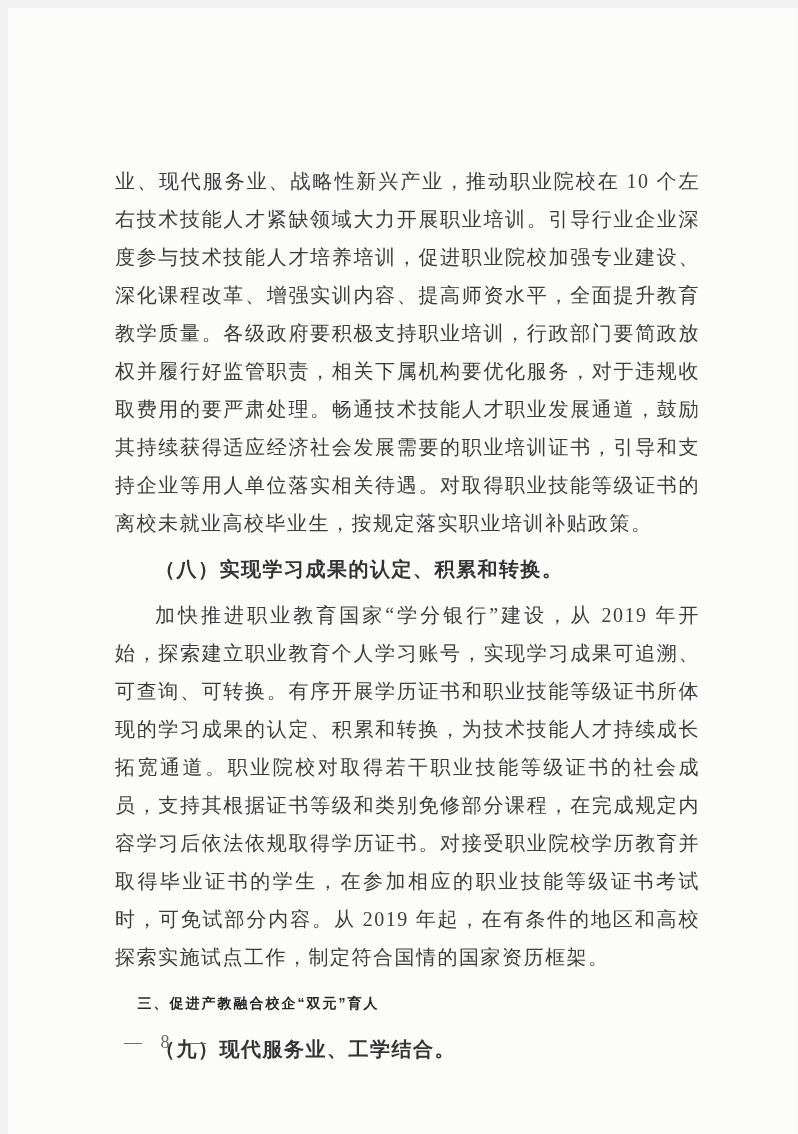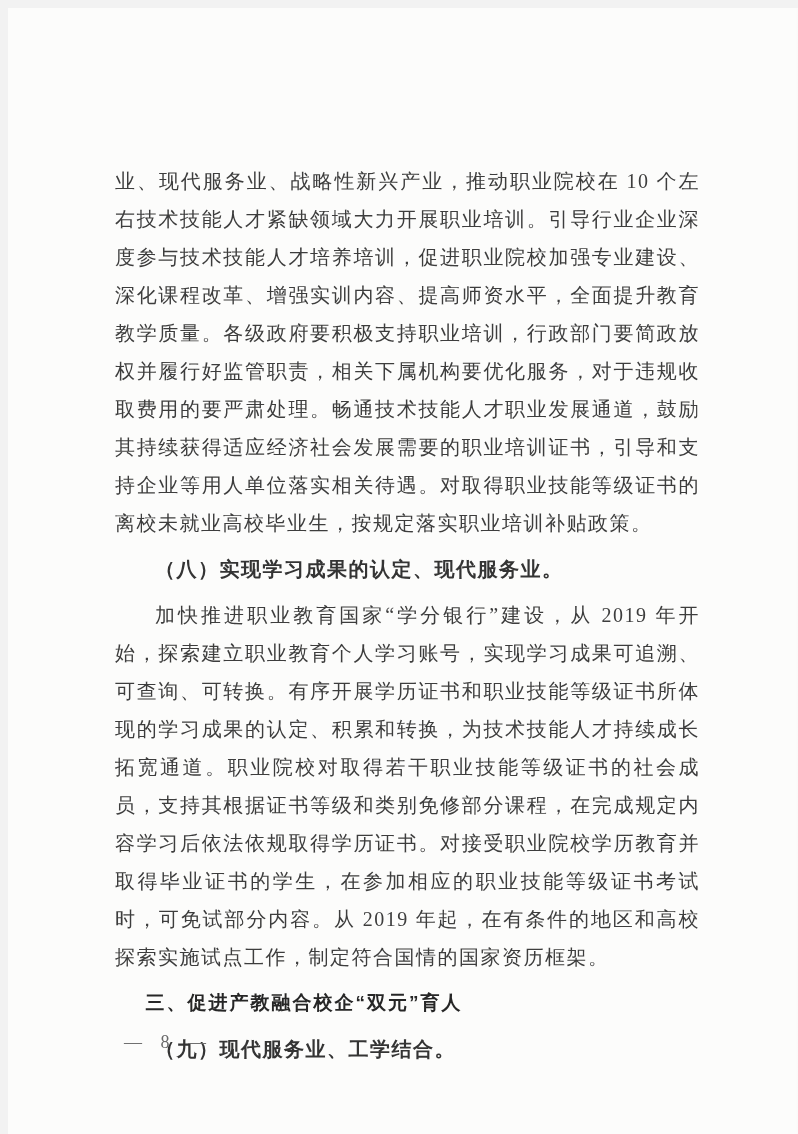--- a/index.html
+++ b/index.html
@@ -56,21 +56,21 @@
     text-indent: 2em;
     font-weight: bold;
     color: #343434;
   }
 
   
   .chapter-heading {
     text-indent: 1.6em;
     font-family: "Liberation Sans", "DejaVu Sans", sans-serif;
     font-weight: bold;
-    font-size: 19px;
+    font-size: 14px;
     letter-spacing: 2px;
     color: #262626;
   }
 
   .page-number {
     position: absolute;
     left: 112px;
     top: 1018px;
     color: #6a6a6a;
     font-size: 18px;
@@ -81,21 +81,21 @@
 </style>
 </head>
 <body>
 
 <div class="page">
 
   <div class="text-block">
 
     <p class="para continuation">业、现代服务业、战略性新兴产业，推动职业院校在 10 个左右技术技能人才紧缺领域大力开展职业培训。引导行业企业深度参与技术技能人才培养培训，促进职业院校加强专业建设、深化课程改革、增强实训内容、提高师资水平，全面提升教育教学质量。各级政府要积极支持职业培训，行政部门要简政放权并履行好监管职责，相关下属机构要优化服务，对于违规收取费用的要严肃处理。畅通技术技能人才职业发展通道，鼓励其持续获得适应经济社会发展需要的职业培训证书，引导和支持企业等用人单位落实相关待遇。对取得职业技能等级证书的离校未就业高校毕业生，按规定落实职业培训补贴政策。</p>
 
-    <p class="item-heading">（八）实现学习成果的认定、现代服务业。</p>
+    <p class="item-heading">（八）实现学习成果的认定、积累和转换。</p>
 
     <p class="para">加快推进职业教育国家“学分银行”建设，从 2019 年开始，探索建立职业教育个人学习账号，实现学习成果可追溯、可查询、可转换。有序开展学历证书和职业技能等级证书所体现的学习成果的认定、积累和转换，为技术技能人才持续成长拓宽通道。职业院校对取得若干职业技能等级证书的社会成员，支持其根据证书等级和类别免修部分课程，在完成规定内容学习后依法依规取得学历证书。对接受职业院校学历教育并取得毕业证书的学生，在参加相应的职业技能等级证书考试时，可免试部分内容。从 2019 年起，在有条件的地区和高校探索实施试点工作，制定符合国情的国家资历框架。</p>
 
     <p class="chapter-heading">三、促进产教融合校企“双元”育人</p>
 
     <p class="item-heading">（九）现代服务业、工学结合。</p>
 
   </div>
 
   <div class="page-number">— 8 —</div>

